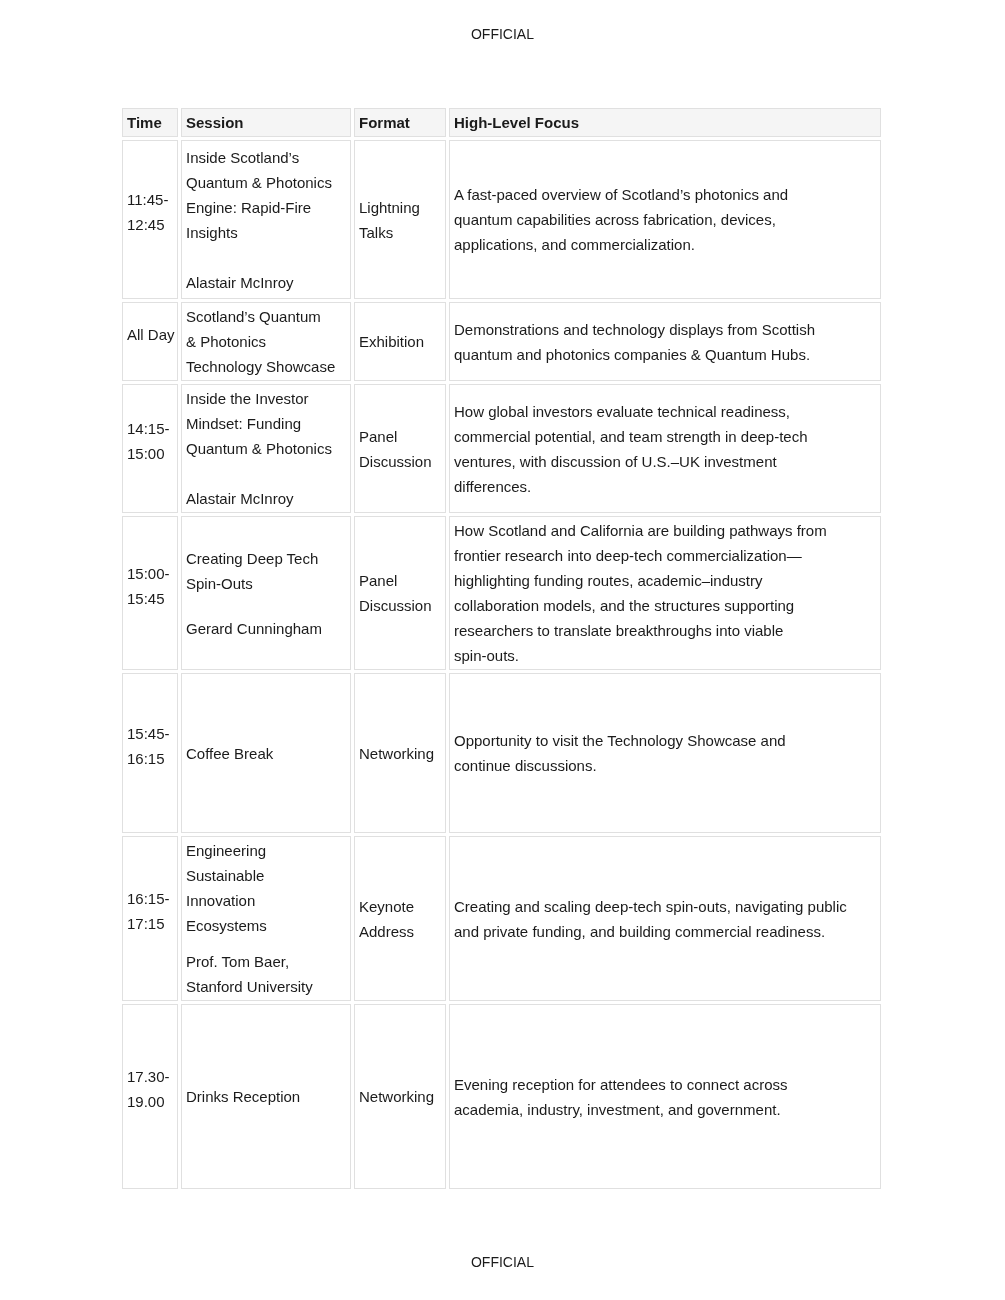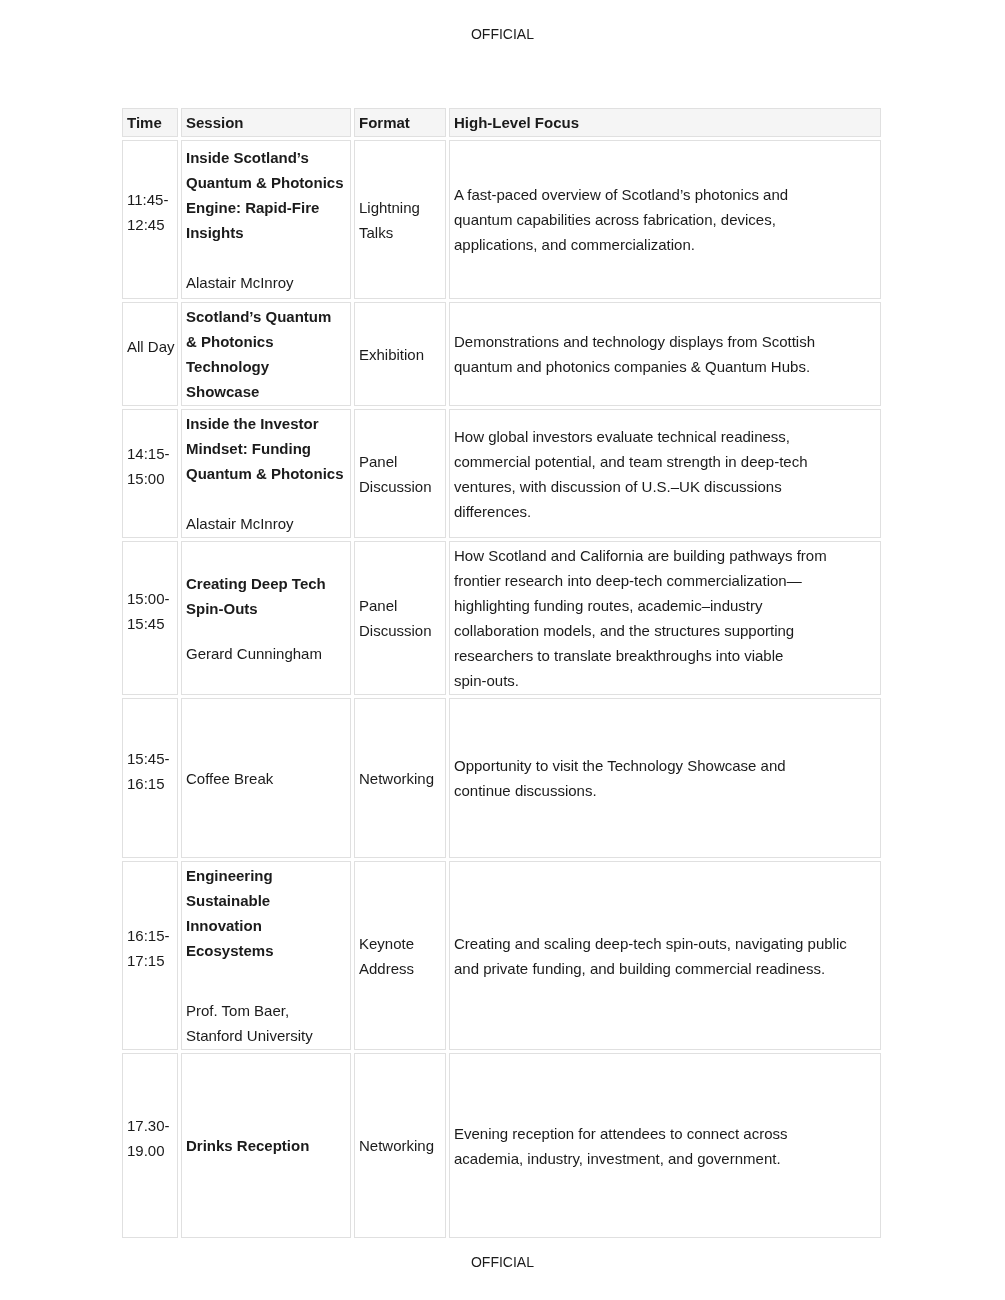--- a/index.html
+++ b/index.html
@@ -53,21 +53,21 @@
     font-weight:normal;
   }
   th{
     background:var(--header-bg);
     font-weight:bold;
     height:28px;
     white-space:nowrap;
   }
   td.time-cell{padding:1px 1px 16px 4px;}
   .pre{white-space:pre-line;}
-  .stitle.b{font-weight:bold;}
+  .stitle.b{font-weight:normal;}
   
   #agenda-body tr:nth-child(1) td{height:159px;}
   #agenda-body tr:nth-child(2) td{height:79px;}
   #agenda-body tr:nth-child(3) td{height:76px;}
   #agenda-body tr:nth-child(4) td{height:134px;}
   #agenda-body tr:nth-child(5) td{height:160px;}
   #agenda-body tr:nth-child(6) td{height:54px;}
   #agenda-body tr:nth-child(7) td{height:185px;}
   #agenda-body tr:nth-child(8) td{height:80px;}
 </style>
@@ -123,21 +123,21 @@
           <td class="time-cell">14:15-15:00</td>
           <td>
             <div class="pre stitle b">Inside the Investor
 Mindset: Funding
 Quantum &amp; Photonics</div>
             <div class="pre speaker" style="margin-top: 25px;">Alastair McInroy</div>
           </td>
           <td>Panel Discussion</td>
           <td class="pre">How global investors evaluate technical readiness,
 commercial potential, and team strength in deep-tech
-ventures, with discussion of U.S.–UK discussions
+ventures, with discussion of U.S.–UK investment
 differences.</td>
         </tr>
         <tr>
           <td class="time-cell">15:00-15:45</td>
           <td>
             <div class="pre stitle b">Creating Deep Tech
 Spin-Outs</div>
             <div class="pre speaker" style="margin-top: 20px;">Gerard Cunningham</div>
           </td>
           <td>Panel Discussion</td>
@@ -157,21 +157,21 @@
           <td class="pre">Opportunity to visit the Technology Showcase and
 continue discussions.</td>
         </tr>
         <tr>
           <td class="time-cell">16:15-17:15</td>
           <td>
             <div class="pre stitle b">Engineering
 Sustainable
 Innovation
 Ecosystems</div>
-            <div class="pre speaker" style="margin-top: 35px;">Prof. Tom Baer,
+            <div class="pre speaker" style="margin-top: 11px;">Prof. Tom Baer,
 Stanford University</div>
           </td>
           <td>Keynote Address</td>
           <td class="pre">Creating and scaling deep-tech spin-outs, navigating public
 and private funding, and building commercial readiness.</td>
         </tr>
         <tr>
           <td class="time-cell">17.30-19.00</td>
           <td>
             <div class="pre stitle b">Drinks Reception</div>

